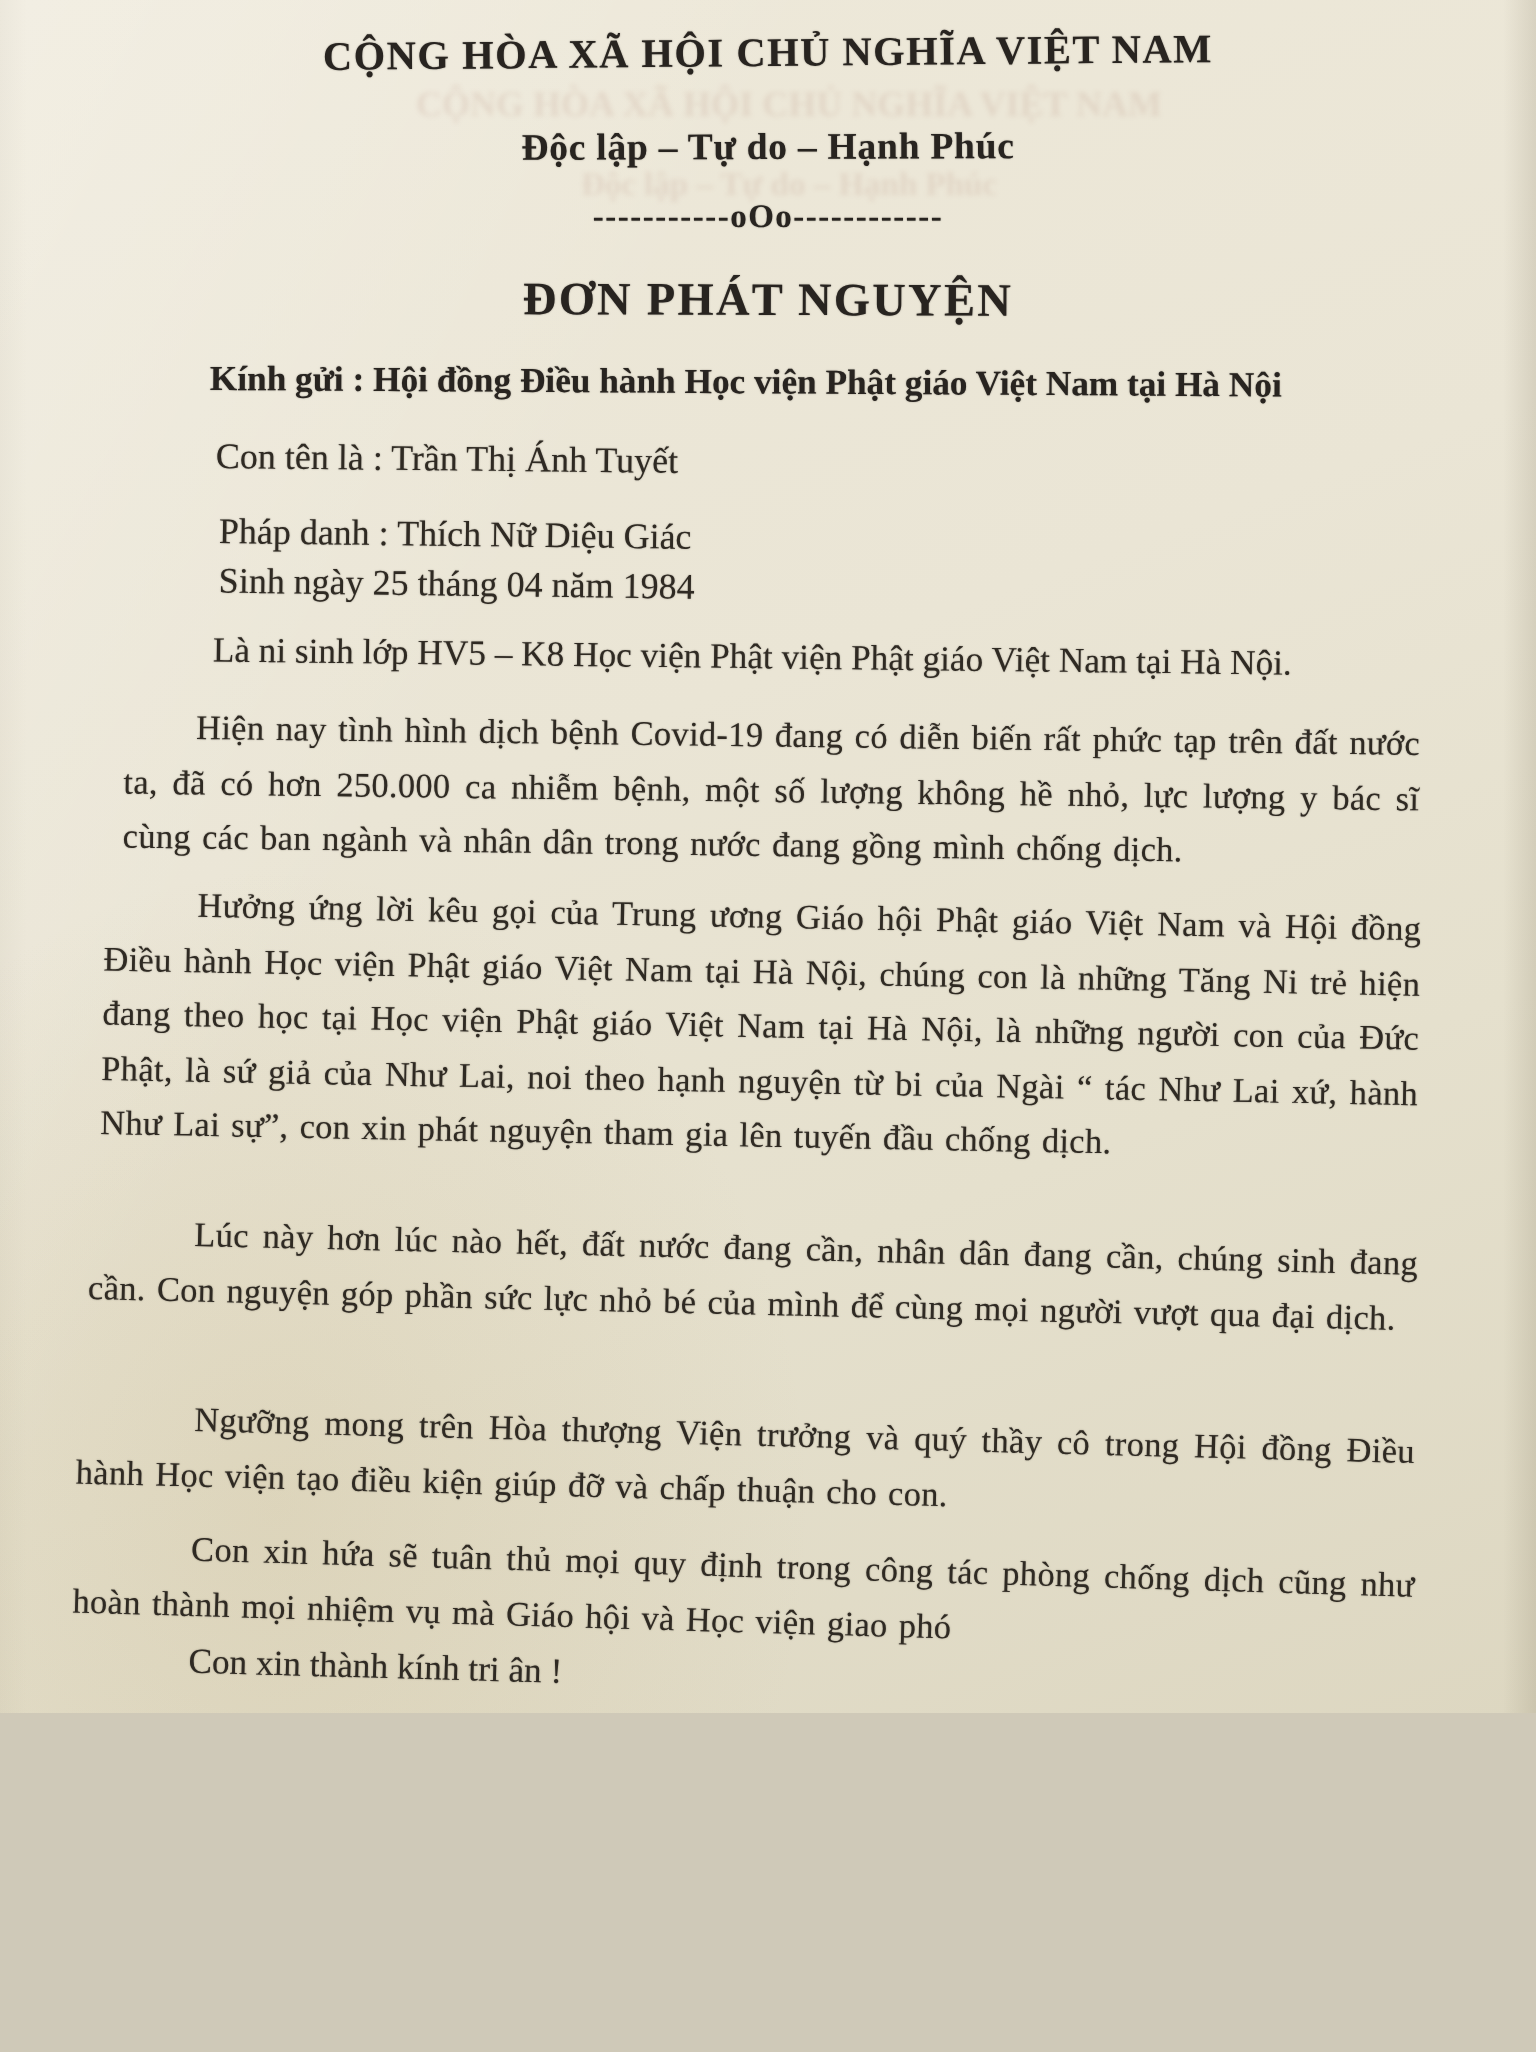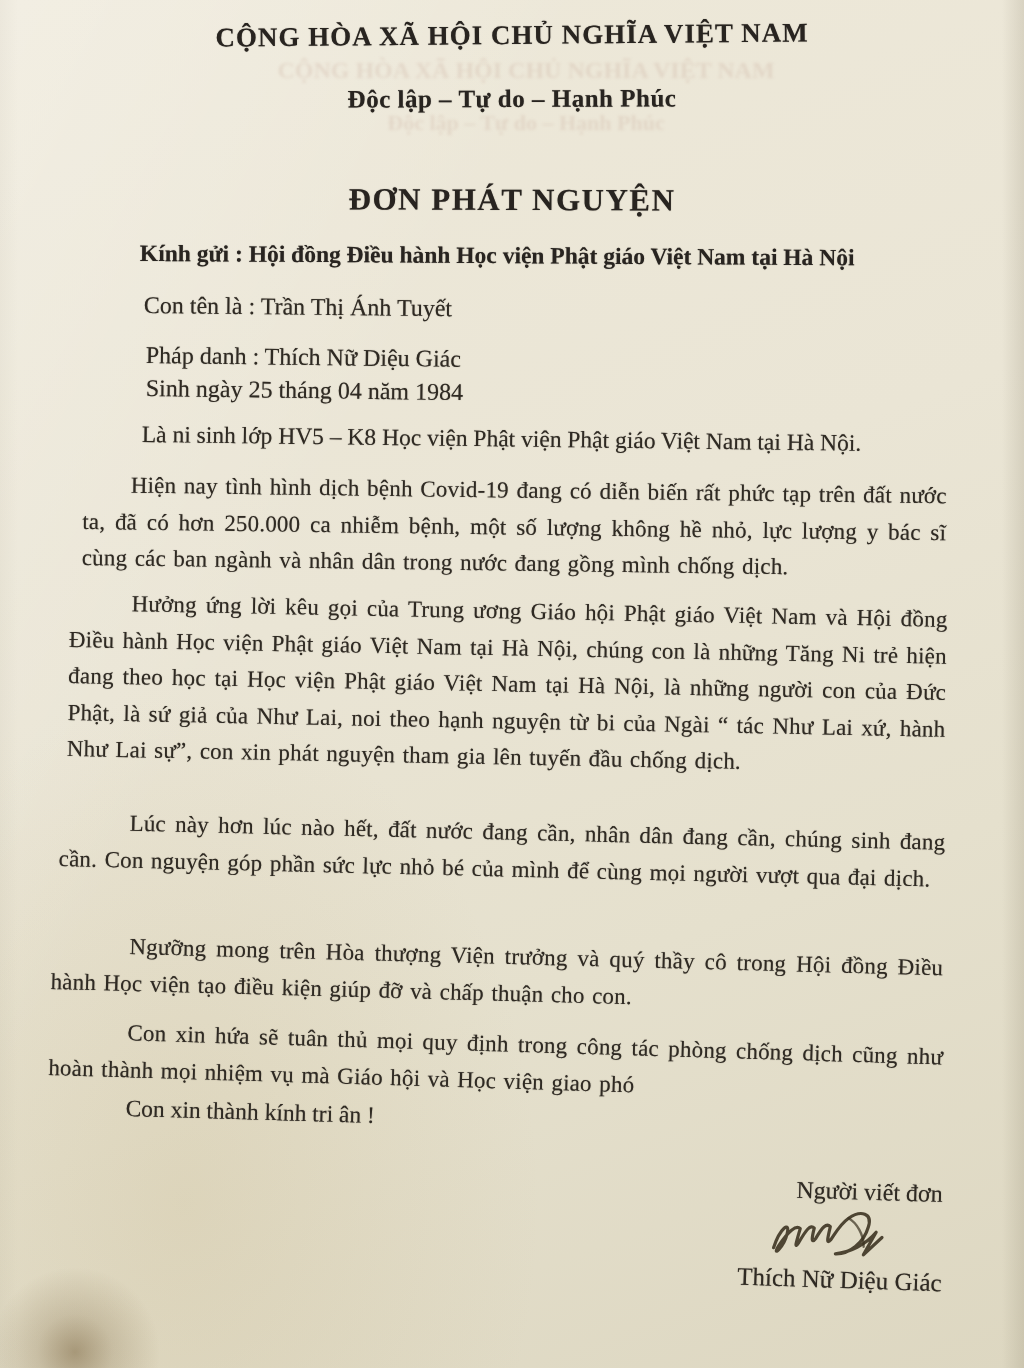--- a/index.html
+++ b/index.html
@@ -2,21 +2,21 @@
 <html><head>
 <meta charset="utf-8">
 <style>
   html,body{margin:0;padding:0;}
   body{
     width:1024px;height:1368px;overflow:hidden;
     font-family:"Liberation Serif","DejaVu Serif",serif;
     background:#cfc9b8;
   }
   .paper{
-    position:relative;width:1024px;height:1368px;overflow:hidden;
+    position:relative;width:1024px;height:1142px;overflow:hidden;
     background:
       radial-gradient(circle at 75px 1352px, rgba(100,75,35,.45), rgba(100,75,35,.18) 38px, rgba(100,75,35,0) 85px),
       radial-gradient(ellipse at 18% 88%, rgba(190,170,120,.20), rgba(190,170,120,0) 30%),
       linear-gradient(to left, rgba(95,85,60,.14), rgba(95,85,60,0) 22px),
       linear-gradient(to right, rgba(120,110,85,.05), rgba(120,110,85,0) 18px),
       linear-gradient(118deg, rgba(255,255,255,.25) 0%, rgba(255,255,255,0) 34%),
       linear-gradient(160deg,#eee9da 0%,#eae5d5 42%,#e5e0cd 68%,#ddd7c1 100%);
   }
   .ink{color:#2f2a23;text-shadow:0 0 1px rgba(47,42,35,.55);}
   .bold{font-weight:bold;color:#282420;}
@@ -37,20 +37,21 @@
 </head>
 <body>
 
 <div class="paper">
 
   <div class="ghost" style="top:57px;font-size:24px;">CỘNG HÒA XÃ HỘI CHỦ NGHĨA VIỆT NAM</div>
   <div class="ghost" style="top:110px;font-size:22px;">Độc lập – Tự do – Hạnh Phúc</div>
 
   <div class="abs center bold ink" style="top:20px;font-size:27px;letter-spacing:1px;transform:rotate(-0.5deg);">CỘNG HÒA XÃ HỘI CHỦ NGHĨA VIỆT NAM</div>
   <div class="abs center bold ink" style="top:85px;font-size:25px;letter-spacing:.5px;transform:rotate(-0.2deg);">Độc lập – Tự do – Hạnh Phúc</div>
+  <div class="abs center bold ink" style="top:131px;font-size:22px;letter-spacing:1px;">-----------oOo------------</div>
 
   <div class="abs center bold ink" style="top:182px;font-size:31px;letter-spacing:1.5px;transform:rotate(0.2deg);">ĐƠN PHÁT NGUYỆN</div>
 
   <div class="abs bold ink" style="top:240px;left:140px;width:840px;font-size:23.5px;transform:rotate(0.35deg);transform-origin:left top;">Kính gửi : Hội đồng Điều hành Học viện Phật giáo Việt Nam tại Hà Nội</div>
 
   <div class="abs ink" style="top:292px;left:144px;font-size:24px;transform:rotate(0.6deg);transform-origin:left top;">Con tên là : Trần Thị Ánh Tuyết</div>
   <div class="abs ink" style="top:342px;left:146px;font-size:24px;transform:rotate(0.7deg);transform-origin:left top;">Pháp danh : Thích Nữ Diệu Giác</div>
   <div class="abs ink" style="top:375px;left:146px;font-size:24px;transform:rotate(0.75deg);transform-origin:left top;">Sinh ngày 25 tháng 04 năm 1984</div>
   <div class="abs ink" style="top:421px;left:142px;width:830px;font-size:23.5px;transform:rotate(0.7deg);transform-origin:left top;">Là ni sinh lớp HV5 – K8 Học viện Phật viện Phật giáo Việt Nam tại Hà Nội.</div>
 

